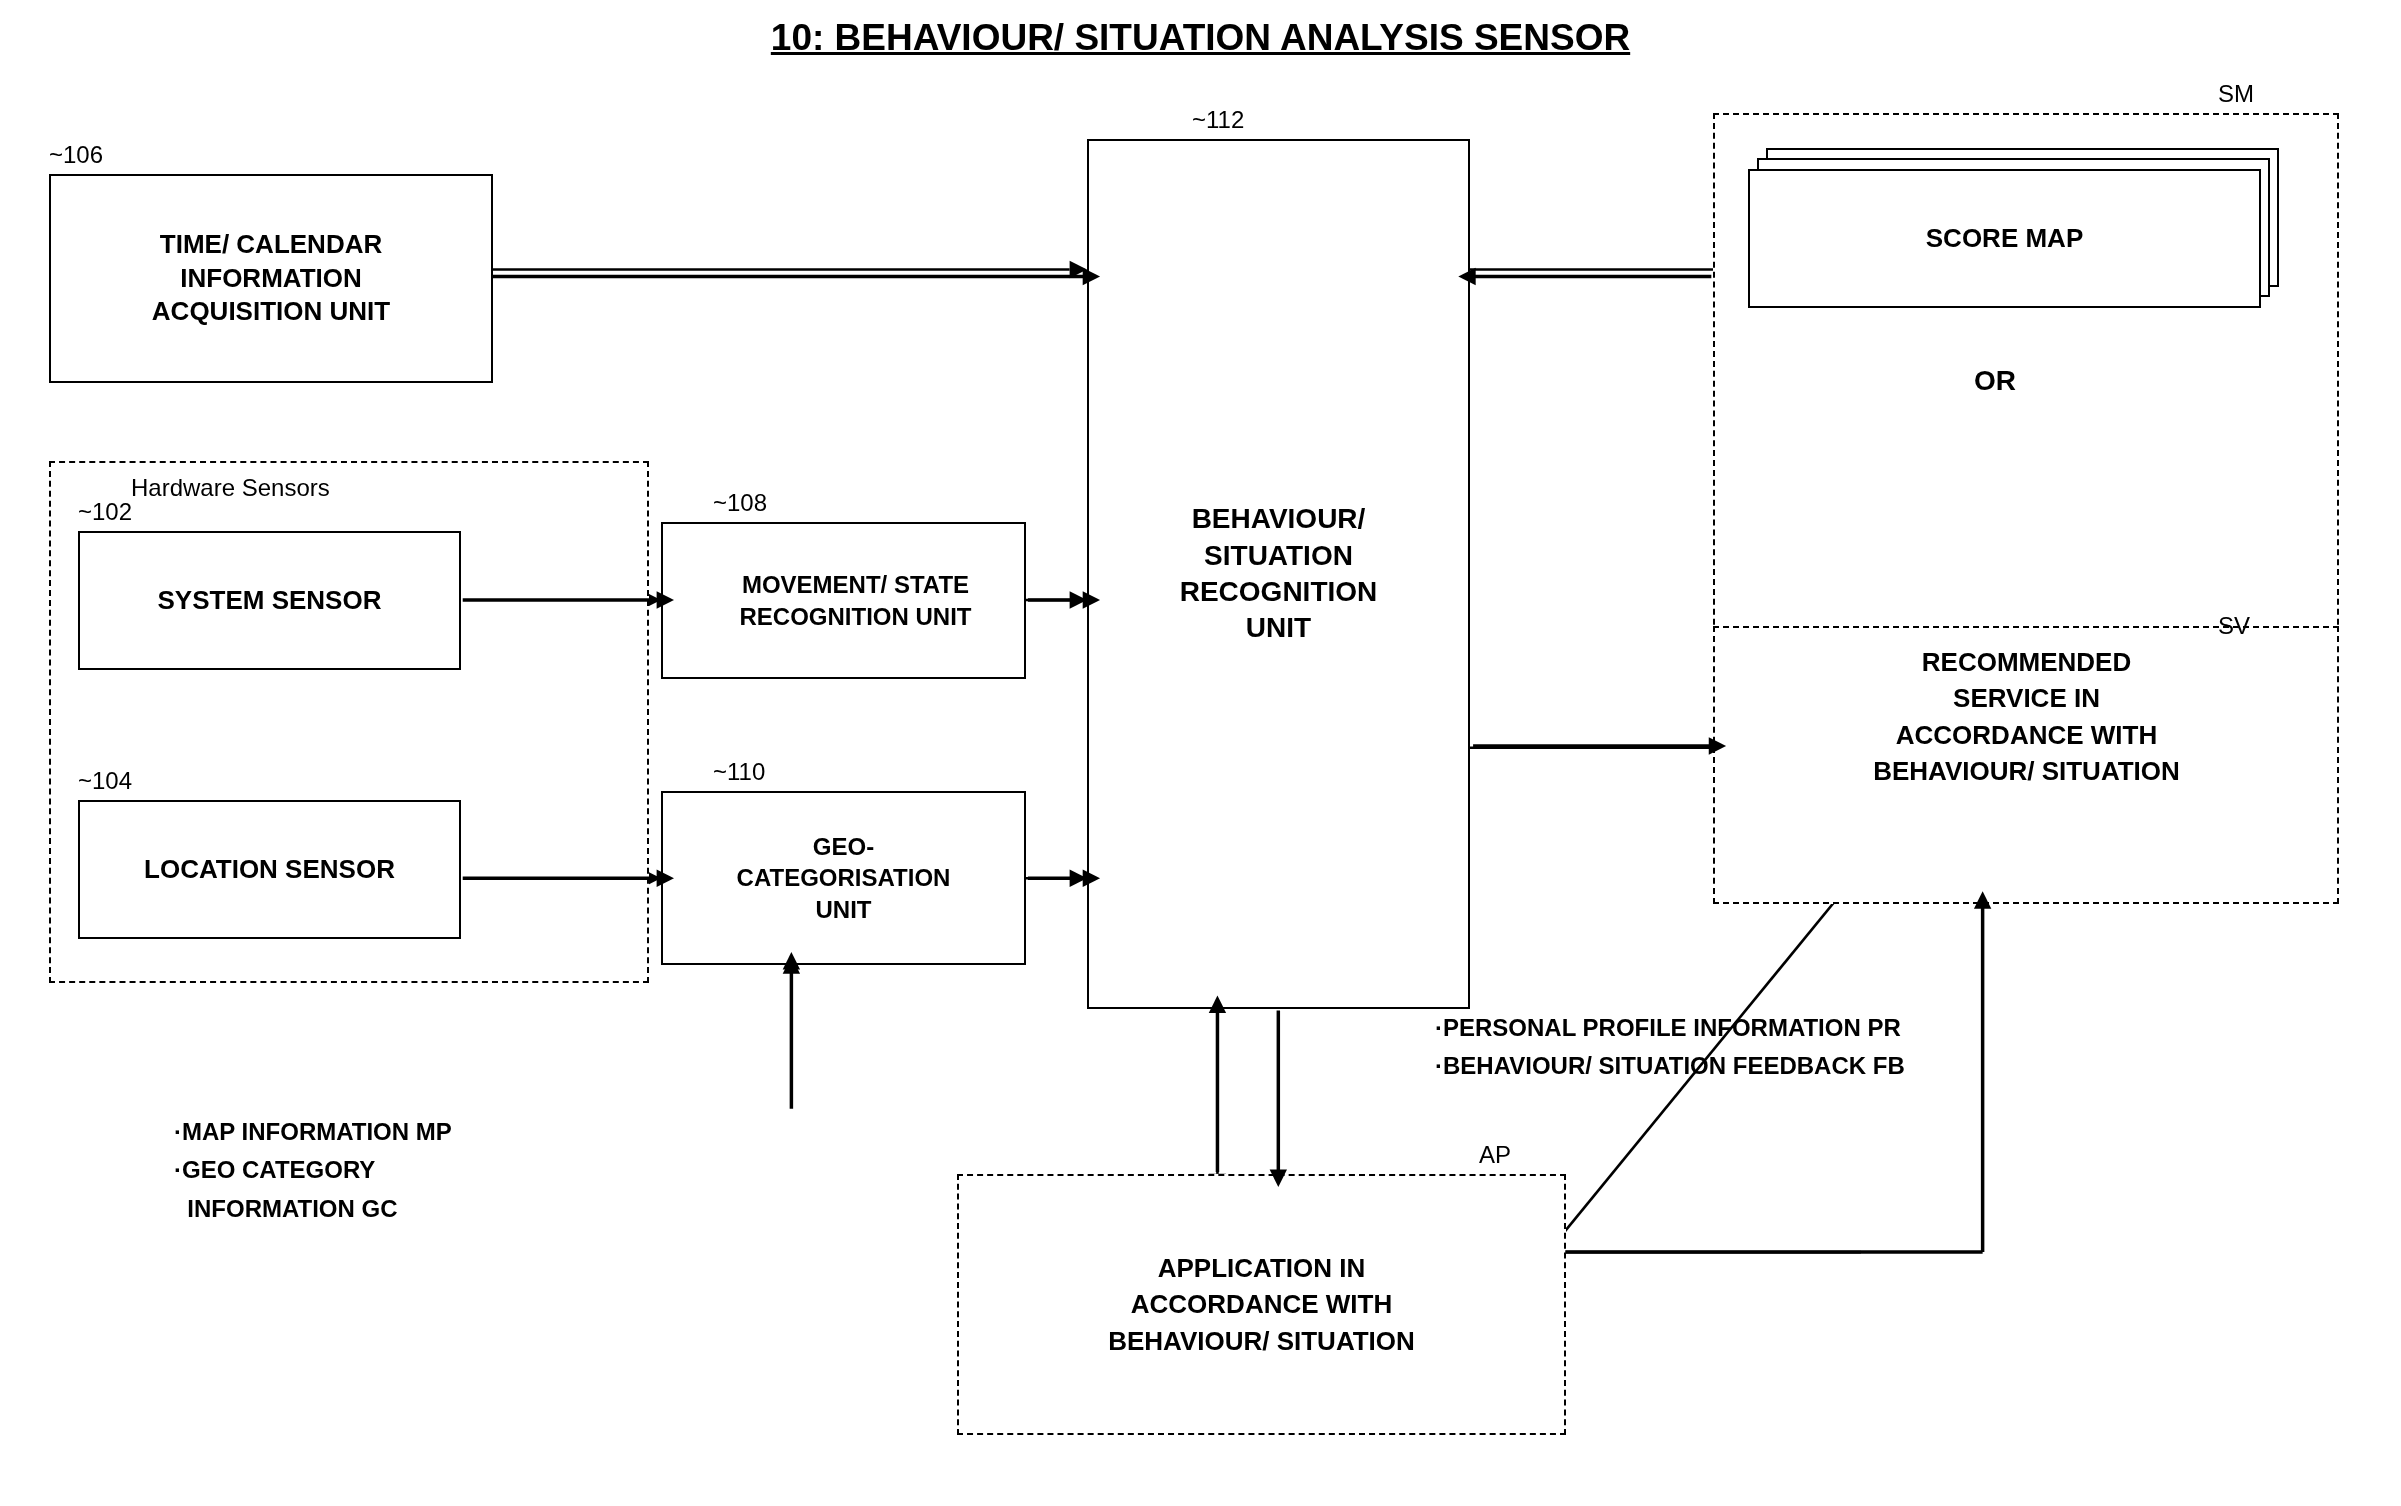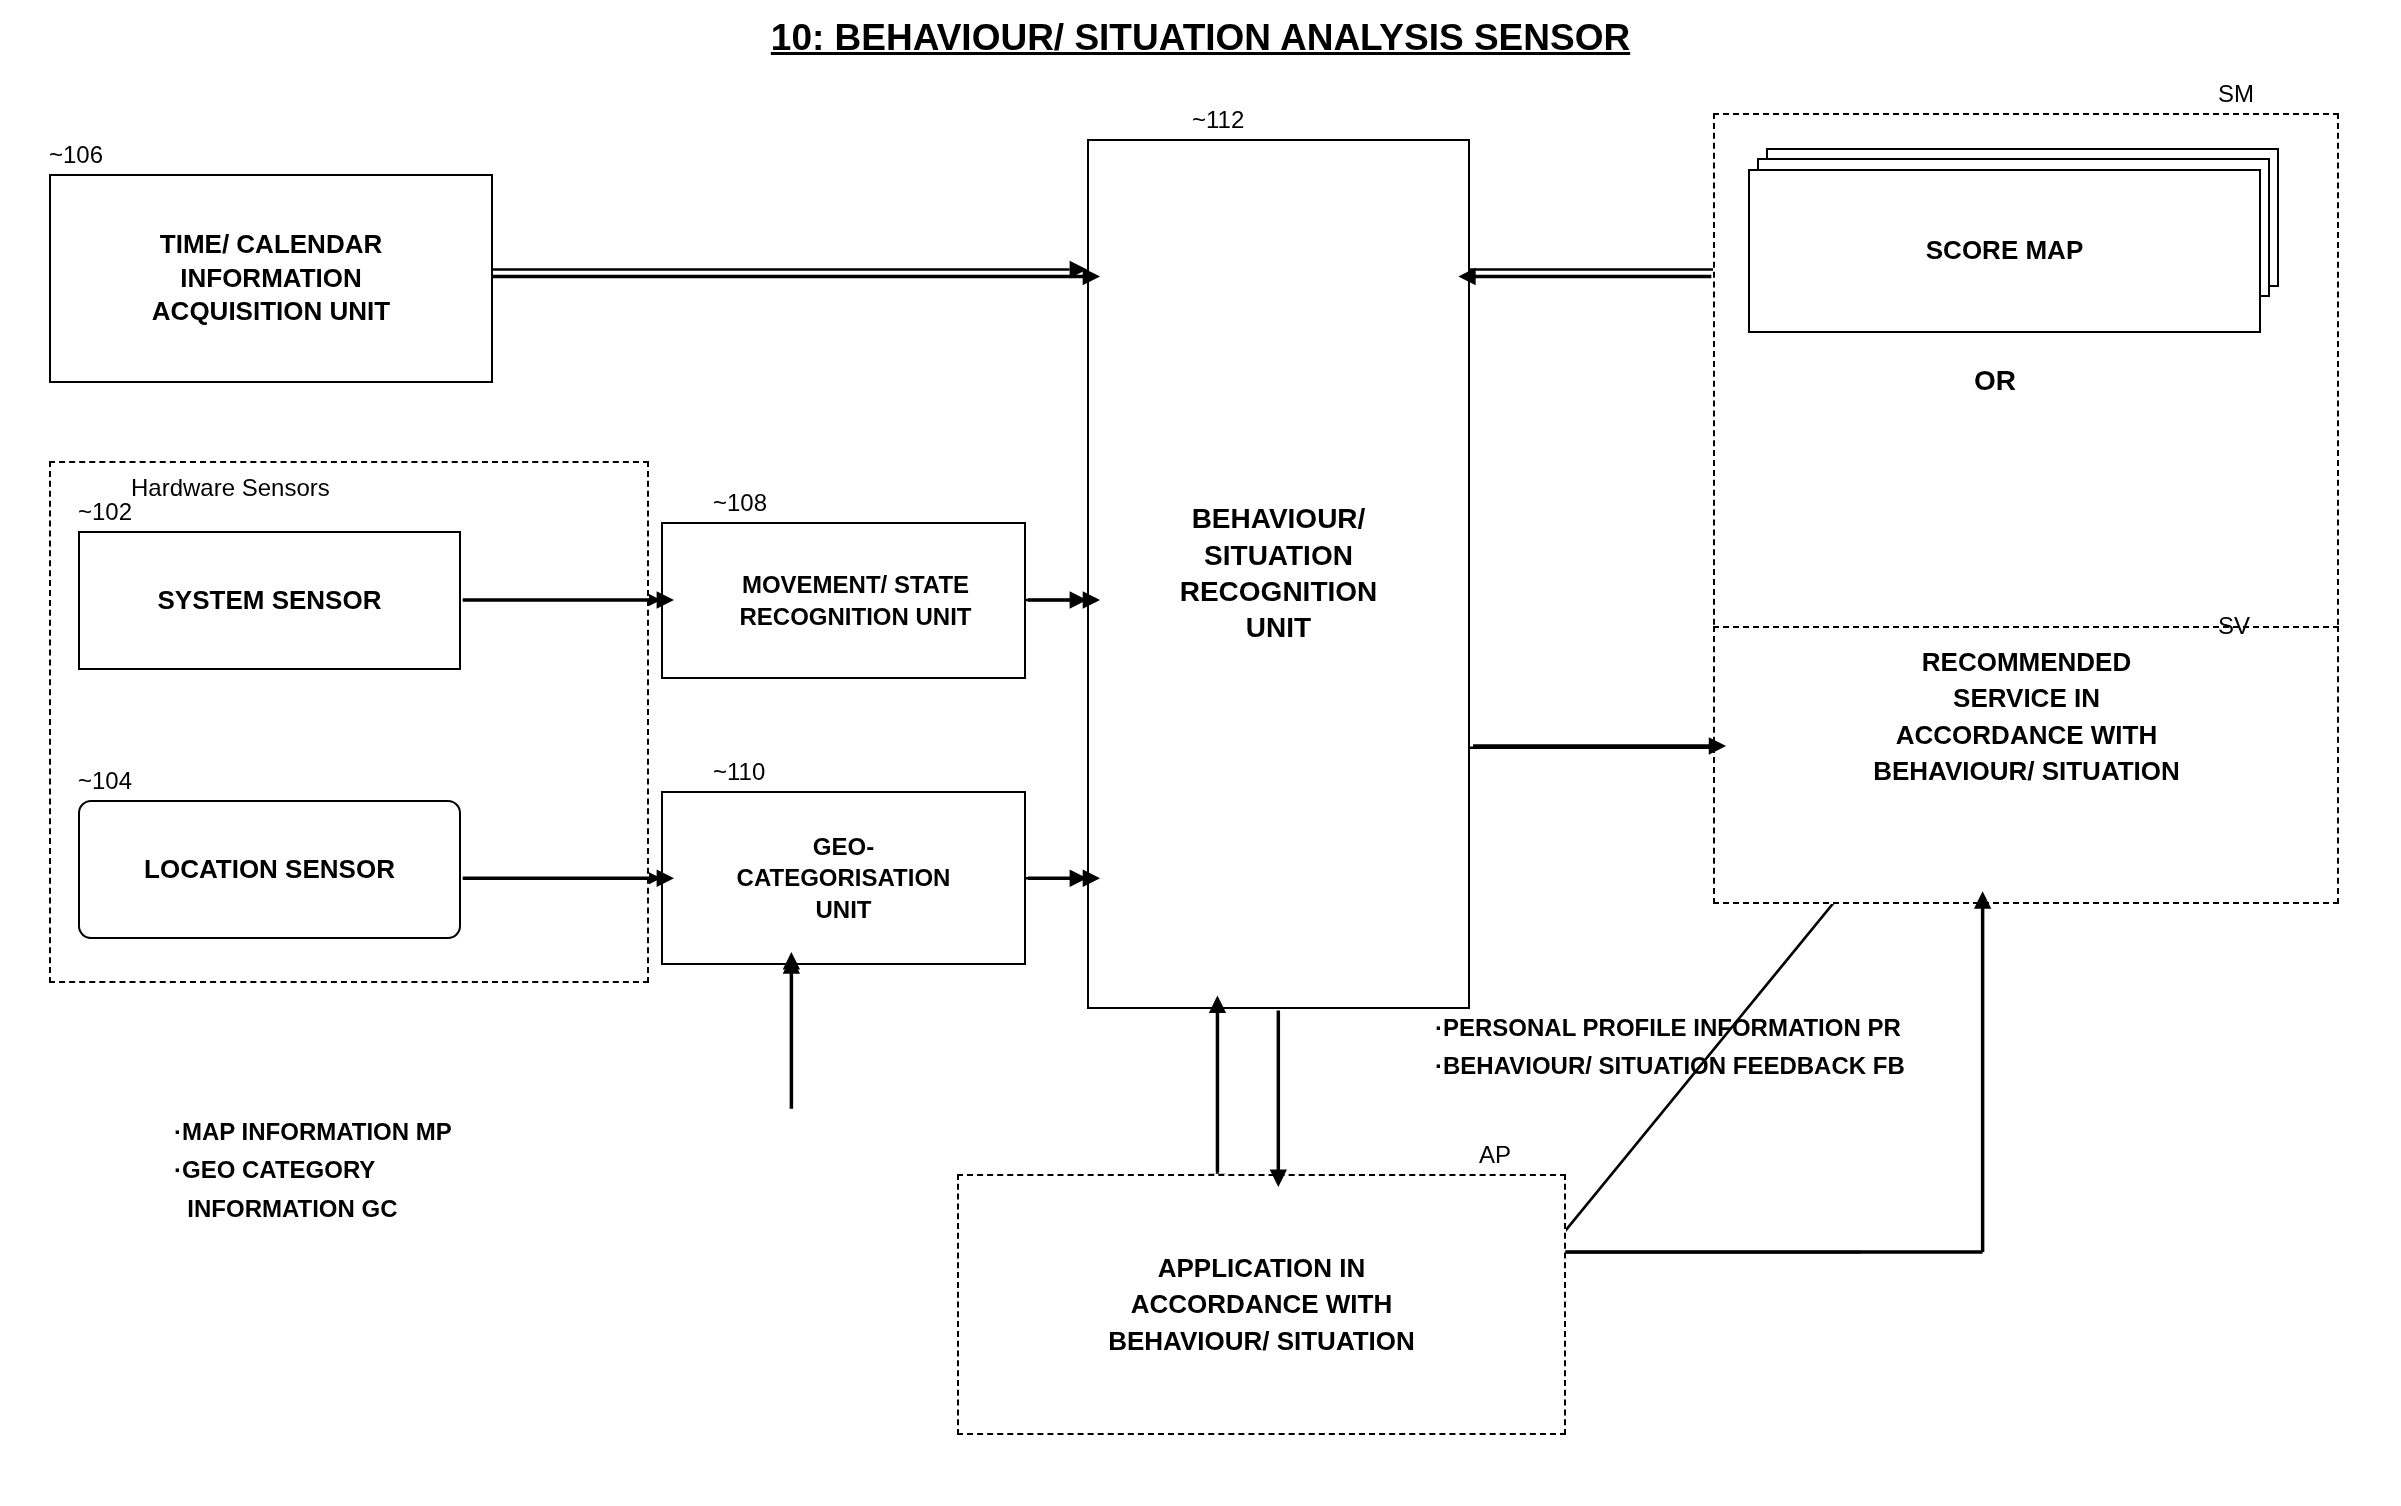--- a/index.html
+++ b/index.html
@@ -125,21 +125,21 @@
 
   <div class="dashed-box" style="left:49px; top:461px; width:600px; height:522px;">
   </div>
   <div class="label-text" style="left:87px; top:474px;margin-left:44px;">Hardware Sensors</div>
 
   <div class="box" style="left:78px; top:531px; width:383px; height:139px; font-size:26px;">
     SYSTEM SENSOR
   </div>
   <div class="ref-num" style="left:78px; top:498px;">~102</div>
 
-  <div class="box" style="left:78px; top:800px; width:383px; height:139px; font-size:26px;border-radius:13px;">
+  <div class="box" style="left:78px; top:800px; width:383px; height:139px; font-size:26px;">
     LOCATION SENSOR
   </div>
   <div class="ref-num" style="left:78px; top:767px;">~104</div>
 
   <div class="box" style="left:661px; top:522px; width:365px; height:157px; font-size:24px;padding-left:24px;">
     MOVEMENT/ STATE<br>RECOGNITION UNIT
   </div>
   <div class="ref-num" style="left:713px; top:489px;">~108</div>
 
   <div class="box" style="left:661px; top:791px; width:365px; height:174px; font-size:24px;text-align:center;">
@@ -151,21 +151,21 @@
     BEHAVIOUR/<br>SITUATION<br>RECOGNITION<br>UNIT
   </div>
   <div class="ref-num" style="left:1192px; top:106px;">~112</div>
 
   <div class="dashed-box" style="left:1713px; top:113px; width:626px; height:591px;">
   </div>
   <div class="ref-num" style="left:2218px; top:80px;">SM</div>
 
   <div class="stack-layer" style="left:1766px; top:148px; width:513px; height:139px;"></div>
   <div class="stack-layer" style="left:1757px; top:158px; width:513px; height:139px;"></div>
-  <div class="box" style="left:1748px; top:169px; width:513px; height:164px; font-size:26px; border:2.6px solid #000;">
+  <div class="box" style="left:1748px; top:169px; width:513px; height:139px; font-size:26px; border:2.6px solid #000;">
     SCORE MAP
   </div>
 
   <div style="position:absolute; left:1974px; top:365px; font-size:28px; font-weight:bold;">OR</div>
 
 
   <div class="dashed-box" style="left:1713px; top:626px; width:626px; height:278px;">
   </div>
   <div class="ref-num" style="left:2218px; top:612px;">SV</div>
   <div style="position:absolute; left:1731px; top:644px; width:591px; text-align:center; font-size:26px; font-weight:bold; line-height:1.4;">

